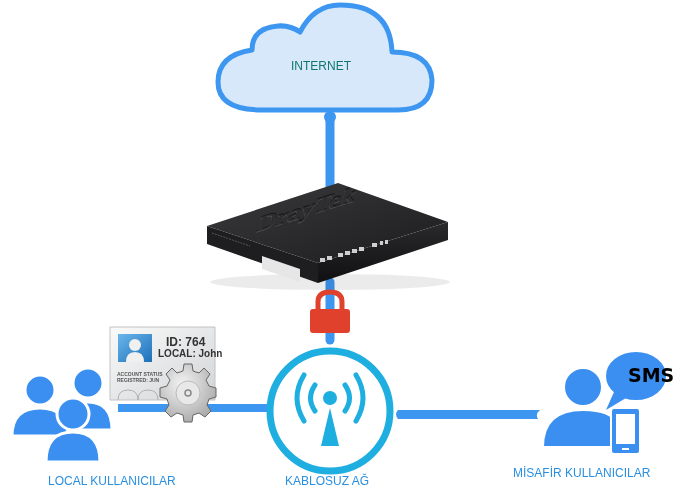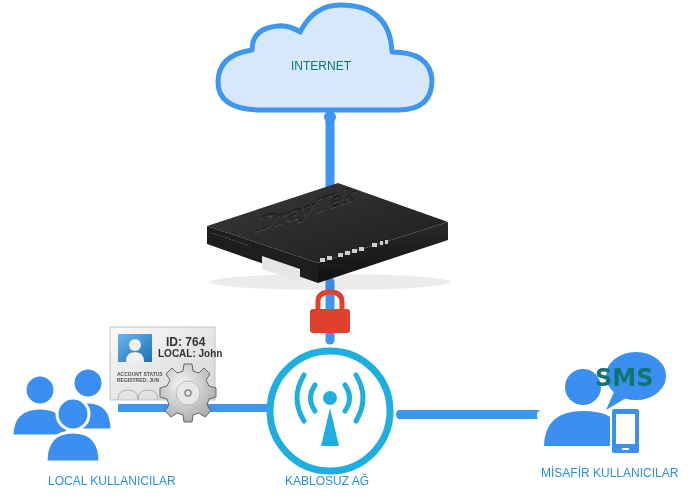--- a/index.html
+++ b/index.html
@@ -2,27 +2,27 @@
 <html><head>
 <meta charset="utf-8">
 <style>
   html, body { margin:0; padding:0; background:#ffffff; }
   body { width:691px; height:502px; position:relative; overflow:hidden; font-family:"Liberation Sans", sans-serif; }
   svg.diagram { position:absolute; left:0; top:0; width:691px; height:502px; }
   .label { position:absolute; color:#2a8fe0; font-size:12px; font-family:"Liberation Sans", sans-serif; white-space:nowrap; }
   .cloud-label { left:291px; top:59px; font-size:12px; color:#0f766e; }
   .local-label { left:4px; top:474px;margin-left:44px; }
   .wifi-label { left:285px; top:474px; }
-  .guest-label { left:541px; top:466px; }
+  .guest-label { left:513px; top:466px; }
   .card-text { position:absolute; font-family:"Liberation Sans", sans-serif; font-weight:bold; color:#333; white-space:nowrap; }
   .card-id { left:158px; top:335px; font-size:12px;padding-left:8px; }
   .card-name { left:158px; top:348px; font-size:10px; }
   .card-status { left:117px; top:371px; font-size:5px; color:#555; }
   .card-reg { left:117px; top:377px; font-size:5px; color:#555; }
-  .sms-text { position:absolute; left:595px; top:364px; font-size:24px; font-weight:bold; color:#0f766e; font-family:"DejaVu Sans", sans-serif; letter-spacing:0px; }
+  .sms-text { position:absolute; left:628px; top:364px; font-size:19px; font-weight:bold; color:#000000; font-family:"DejaVu Sans", sans-serif; letter-spacing:0px; }
   .brand-text { position:absolute; left:262px; top:196px; font-size:24px; font-weight:bold; color:#2d2d2f; transform:skew(-28deg,-8deg) rotate(-12deg); font-family:"Liberation Serif", serif; text-shadow:0 1px 0 #555, 0 -1px 0 #111; opacity:0.9; }
 </style>
 </head>
 <body>
 
 <svg class="diagram" viewBox="0 0 691 502" xmlns="http://www.w3.org/2000/svg">
   <defs>
     <linearGradient id="routerTop" x1="0" y1="0" x2="1" y2="1">
       <stop offset="0" stop-color="#3a3a3c"></stop>
       <stop offset="1" stop-color="#1c1c1e"></stop>

